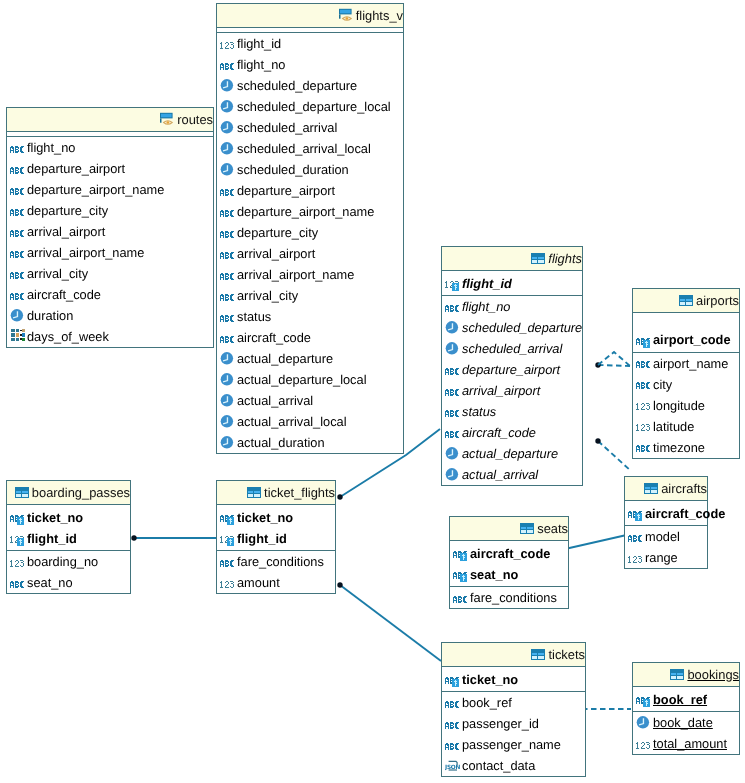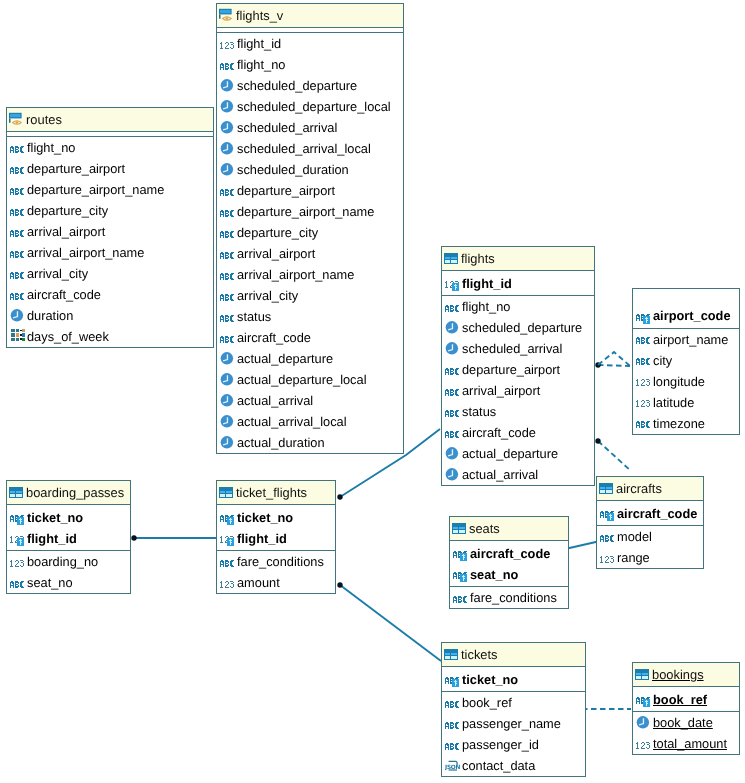--- a/index.html
+++ b/index.html
@@ -3,21 +3,21 @@
 <meta charset="utf-8">
 <title>ER Diagram</title>
 <style>
   html,body{margin:0;padding:0;}
   body{width:745px;height:783px;background:#ffffff;position:relative;overflow:hidden;
        font-family:"Liberation Sans",sans-serif;-webkit-font-smoothing:antialiased;text-rendering:geometricPrecision;}
   #canvas{position:absolute;left:0;top:0;width:745px;height:783px;}
   svg.edges{position:absolute;left:0;top:0;width:745px;height:783px;pointer-events:none;}
   .tbl{position:absolute;box-sizing:border-box;background:#fff;border:1px solid #42747d;z-index:5;}
   .tbl.sel{border:1px solid #42747d;}
-  .hdr{background:#fcfce2;height:23px;line-height:23px;text-align:left;font-size:12.9px;color:#111;
+  .hdr{background:#fcfce2;height:23px;line-height:23px;text-align:right;font-size:12.9px;color:#111;
             border-bottom:1px solid #42747d;white-space:nowrap;}
   .sec{border-bottom:1px solid #42747d;}
   .sec.last{border-bottom:none;}
   .row{height:21px;line-height:21px;font-size:12.8px;color:#000;white-space:nowrap;padding-left:3px;
        display:flex;align-items:center;}
   .row.pk{font-weight:bold;}
   .ico{display:inline-block;width:16px;height:16px;margin-right:1px;flex:none;position:relative;top:0px;}
   .ico svg{display:block;}
   .lbl{display:inline-block;}
 </style>
@@ -785,21 +785,21 @@
           <span class="ico">
             <svg width="17" height="16" viewBox="0 0 17 16">
               <circle cx="6.9" cy="7.3" r="6.2" fill="#3a8fcc"></circle>
               <path d="M7.45 3.2 L7.45 8.6 L3.1 9.9" stroke="#dcf4fd" stroke-width="1.35" fill="none" stroke-linecap="butt" stroke-linejoin="miter"></path>
             </svg>
           </span>
           <span class="lbl">actual_duration</span>
         </div>
       </div>
     </div>
-    <div class="tbl" style="left: 441px; top: 246px; width: 154px;">
+    <div class="tbl" style="left: 441px; top: 246px; width: 142px; font-style: italic;">
       <div class="hdr"><span class="ico" style="vertical-align: -3px; margin-right: 3px;"><svg width="17" height="16" viewBox="0 0 17 16" shape-rendering="crispEdges">
             <rect x="2" y="3" width="14" height="11" fill="#1a7fb0"></rect>
             <rect x="3" y="7" width="5" height="2" fill="#45b2f0"></rect>
             <rect x="9" y="7" width="6" height="2" fill="#45b2f0"></rect>
             <rect x="3" y="10" width="5" height="3" fill="#d2f2fd"></rect>
             <rect x="9" y="10" width="6" height="3" fill="#d2f2fd"></rect>
           </svg></span><span>flights</span></div>
       <div class="sec" style="padding-top: 1.5px; padding-bottom: 1.5px;">
         <div class="row pk">
           <span class="ico">
@@ -1040,20 +1040,27 @@
             <svg width="17" height="16" viewBox="0 0 17 16">
               <circle cx="6.9" cy="7.3" r="6.2" fill="#3a8fcc"></circle>
               <path d="M7.45 3.2 L7.45 8.6 L3.1 9.9" stroke="#dcf4fd" stroke-width="1.35" fill="none" stroke-linecap="butt" stroke-linejoin="miter"></path>
             </svg>
           </span>
           <span class="lbl">actual_arrival</span>
         </div>
       </div>
     </div>
     <div class="tbl" style="left: 632px; top: 288px; width: 108px;">
+      <div class="hdr"><span class="ico" style="vertical-align: -3px; margin-right: 3px;"><svg width="17" height="16" viewBox="0 0 17 16" shape-rendering="crispEdges">
+            <rect x="2" y="3" width="14" height="11" fill="#1a7fb0"></rect>
+            <rect x="3" y="7" width="5" height="2" fill="#45b2f0"></rect>
+            <rect x="9" y="7" width="6" height="2" fill="#45b2f0"></rect>
+            <rect x="3" y="10" width="5" height="3" fill="#d2f2fd"></rect>
+            <rect x="9" y="10" width="6" height="3" fill="#d2f2fd"></rect>
+          </svg></span><span>airports</span></div>
       <div class="sec" style="padding-top: 16px; padding-bottom: 1.5px;">
         <div class="row pk">
           <span class="ico">
             <svg width="17" height="16" viewBox="0 0 17 16" shape-rendering="crispEdges">
               <rect x="1" y="6" width="2" height="1" fill="#1878a8"></rect>
               <rect x="0" y="7" width="4" height="1" fill="#1878a8"></rect>
               <rect x="0" y="8" width="1" height="1" fill="#1878a8"></rect>
               <rect x="2" y="8" width="2" height="1" fill="#1878a8"></rect>
               <rect x="0" y="9" width="1" height="1" fill="#1878a8"></rect>
               <rect x="3" y="9" width="1" height="1" fill="#1878a8"></rect>
@@ -1246,21 +1253,21 @@
               <rect x="10" y="9" width="2" height="1" fill="#1878a8"></rect>
               <rect x="10" y="10" width="2" height="1" fill="#1878a8"></rect>
               <rect x="10" y="11" width="3" height="1" fill="#1878a8"></rect>
               <rect x="11" y="12" width="3" height="1" fill="#1878a8"></rect>
             </svg>
           </span>
           <span class="lbl">timezone</span>
         </div>
       </div>
     </div>
-    <div class="tbl" style="left: 596px; top: 476px; width: 108px;">
+    <div class="tbl" style="left: 624px; top: 476px; width: 84px;">
       <div class="hdr"><span class="ico" style="vertical-align: -3px; margin-right: 3px;"><svg width="17" height="16" viewBox="0 0 17 16" shape-rendering="crispEdges">
             <rect x="2" y="3" width="14" height="11" fill="#1a7fb0"></rect>
             <rect x="3" y="7" width="5" height="2" fill="#45b2f0"></rect>
             <rect x="9" y="7" width="6" height="2" fill="#45b2f0"></rect>
             <rect x="3" y="10" width="5" height="3" fill="#d2f2fd"></rect>
             <rect x="9" y="10" width="6" height="3" fill="#d2f2fd"></rect>
           </svg></span><span>aircrafts</span></div>
       <div class="sec" style="padding-top: 1.5px; padding-bottom: 1.5px;">
         <div class="row pk">
           <span class="ico">
@@ -1603,55 +1610,55 @@
               <rect x="5" y="12" width="3" height="1" fill="#1878a8"></rect>
               <rect x="11" y="6" width="3" height="1" fill="#1878a8"></rect>
               <rect x="10" y="7" width="3" height="1" fill="#1878a8"></rect>
               <rect x="10" y="8" width="2" height="1" fill="#1878a8"></rect>
               <rect x="10" y="9" width="2" height="1" fill="#1878a8"></rect>
               <rect x="10" y="10" width="2" height="1" fill="#1878a8"></rect>
               <rect x="10" y="11" width="3" height="1" fill="#1878a8"></rect>
               <rect x="11" y="12" width="3" height="1" fill="#1878a8"></rect>
             </svg>
           </span>
+          <span class="lbl">passenger_id</span>
+        </div>
+        <div class="row">
+          <span class="ico">
+            <svg width="17" height="16" viewBox="0 0 17 16" shape-rendering="crispEdges">
+              <rect x="1" y="6" width="2" height="1" fill="#1878a8"></rect>
+              <rect x="0" y="7" width="4" height="1" fill="#1878a8"></rect>
+              <rect x="0" y="8" width="1" height="1" fill="#1878a8"></rect>
+              <rect x="2" y="8" width="2" height="1" fill="#1878a8"></rect>
+              <rect x="0" y="9" width="1" height="1" fill="#1878a8"></rect>
+              <rect x="3" y="9" width="1" height="1" fill="#1878a8"></rect>
+              <rect x="0" y="10" width="4" height="1" fill="#1878a8"></rect>
+              <rect x="0" y="11" width="1" height="1" fill="#1878a8"></rect>
+              <rect x="3" y="11" width="1" height="1" fill="#1878a8"></rect>
+              <rect x="0" y="12" width="1" height="1" fill="#1878a8"></rect>
+              <rect x="3" y="12" width="1" height="1" fill="#1878a8"></rect>
+              <rect x="5" y="6" width="3" height="1" fill="#1878a8"></rect>
+              <rect x="5" y="7" width="4" height="1" fill="#1878a8"></rect>
+              <rect x="5" y="8" width="1" height="1" fill="#1878a8"></rect>
+              <rect x="8" y="8" width="1" height="1" fill="#1878a8"></rect>
+              <rect x="5" y="9" width="3" height="1" fill="#1878a8"></rect>
+              <rect x="5" y="10" width="1" height="1" fill="#1878a8"></rect>
+              <rect x="8" y="10" width="1" height="1" fill="#1878a8"></rect>
+              <rect x="5" y="11" width="4" height="1" fill="#1878a8"></rect>
+              <rect x="5" y="12" width="3" height="1" fill="#1878a8"></rect>
+              <rect x="11" y="6" width="3" height="1" fill="#1878a8"></rect>
+              <rect x="10" y="7" width="3" height="1" fill="#1878a8"></rect>
+              <rect x="10" y="8" width="2" height="1" fill="#1878a8"></rect>
+              <rect x="10" y="9" width="2" height="1" fill="#1878a8"></rect>
+              <rect x="10" y="10" width="2" height="1" fill="#1878a8"></rect>
+              <rect x="10" y="11" width="3" height="1" fill="#1878a8"></rect>
+              <rect x="11" y="12" width="3" height="1" fill="#1878a8"></rect>
+            </svg>
+          </span>
           <span class="lbl">passenger_name</span>
-        </div>
-        <div class="row">
-          <span class="ico">
-            <svg width="17" height="16" viewBox="0 0 17 16" shape-rendering="crispEdges">
-              <rect x="1" y="6" width="2" height="1" fill="#1878a8"></rect>
-              <rect x="0" y="7" width="4" height="1" fill="#1878a8"></rect>
-              <rect x="0" y="8" width="1" height="1" fill="#1878a8"></rect>
-              <rect x="2" y="8" width="2" height="1" fill="#1878a8"></rect>
-              <rect x="0" y="9" width="1" height="1" fill="#1878a8"></rect>
-              <rect x="3" y="9" width="1" height="1" fill="#1878a8"></rect>
-              <rect x="0" y="10" width="4" height="1" fill="#1878a8"></rect>
-              <rect x="0" y="11" width="1" height="1" fill="#1878a8"></rect>
-              <rect x="3" y="11" width="1" height="1" fill="#1878a8"></rect>
-              <rect x="0" y="12" width="1" height="1" fill="#1878a8"></rect>
-              <rect x="3" y="12" width="1" height="1" fill="#1878a8"></rect>
-              <rect x="5" y="6" width="3" height="1" fill="#1878a8"></rect>
-              <rect x="5" y="7" width="4" height="1" fill="#1878a8"></rect>
-              <rect x="5" y="8" width="1" height="1" fill="#1878a8"></rect>
-              <rect x="8" y="8" width="1" height="1" fill="#1878a8"></rect>
-              <rect x="5" y="9" width="3" height="1" fill="#1878a8"></rect>
-              <rect x="5" y="10" width="1" height="1" fill="#1878a8"></rect>
-              <rect x="8" y="10" width="1" height="1" fill="#1878a8"></rect>
-              <rect x="5" y="11" width="4" height="1" fill="#1878a8"></rect>
-              <rect x="5" y="12" width="3" height="1" fill="#1878a8"></rect>
-              <rect x="11" y="6" width="3" height="1" fill="#1878a8"></rect>
-              <rect x="10" y="7" width="3" height="1" fill="#1878a8"></rect>
-              <rect x="10" y="8" width="2" height="1" fill="#1878a8"></rect>
-              <rect x="10" y="9" width="2" height="1" fill="#1878a8"></rect>
-              <rect x="10" y="10" width="2" height="1" fill="#1878a8"></rect>
-              <rect x="10" y="11" width="3" height="1" fill="#1878a8"></rect>
-              <rect x="11" y="12" width="3" height="1" fill="#1878a8"></rect>
-            </svg>
-          </span>
-          <span class="lbl">passenger_id</span>
         </div>
         <div class="row">
           <span class="ico">
             <svg width="17" height="16" viewBox="0 0 17 16">
               <path d="M3.6 3.3 H11.0 L12.1 4.5 V6.9" stroke="#33718a" stroke-width="1.2" fill="none"></path>
               <path d="M3.6 12.0 H12.0" stroke="#33718a" stroke-width="1.2" fill="none"></path>
               <text x="7.5" y="11.0" font-size="5.8" letter-spacing="-0.3" text-anchor="middle" fill="#1878a8" font-family="DejaVu Sans, sans-serif" font-weight="bold">JSON</text>
             </svg>
           </span>
           <span class="lbl">contact_data</span>

